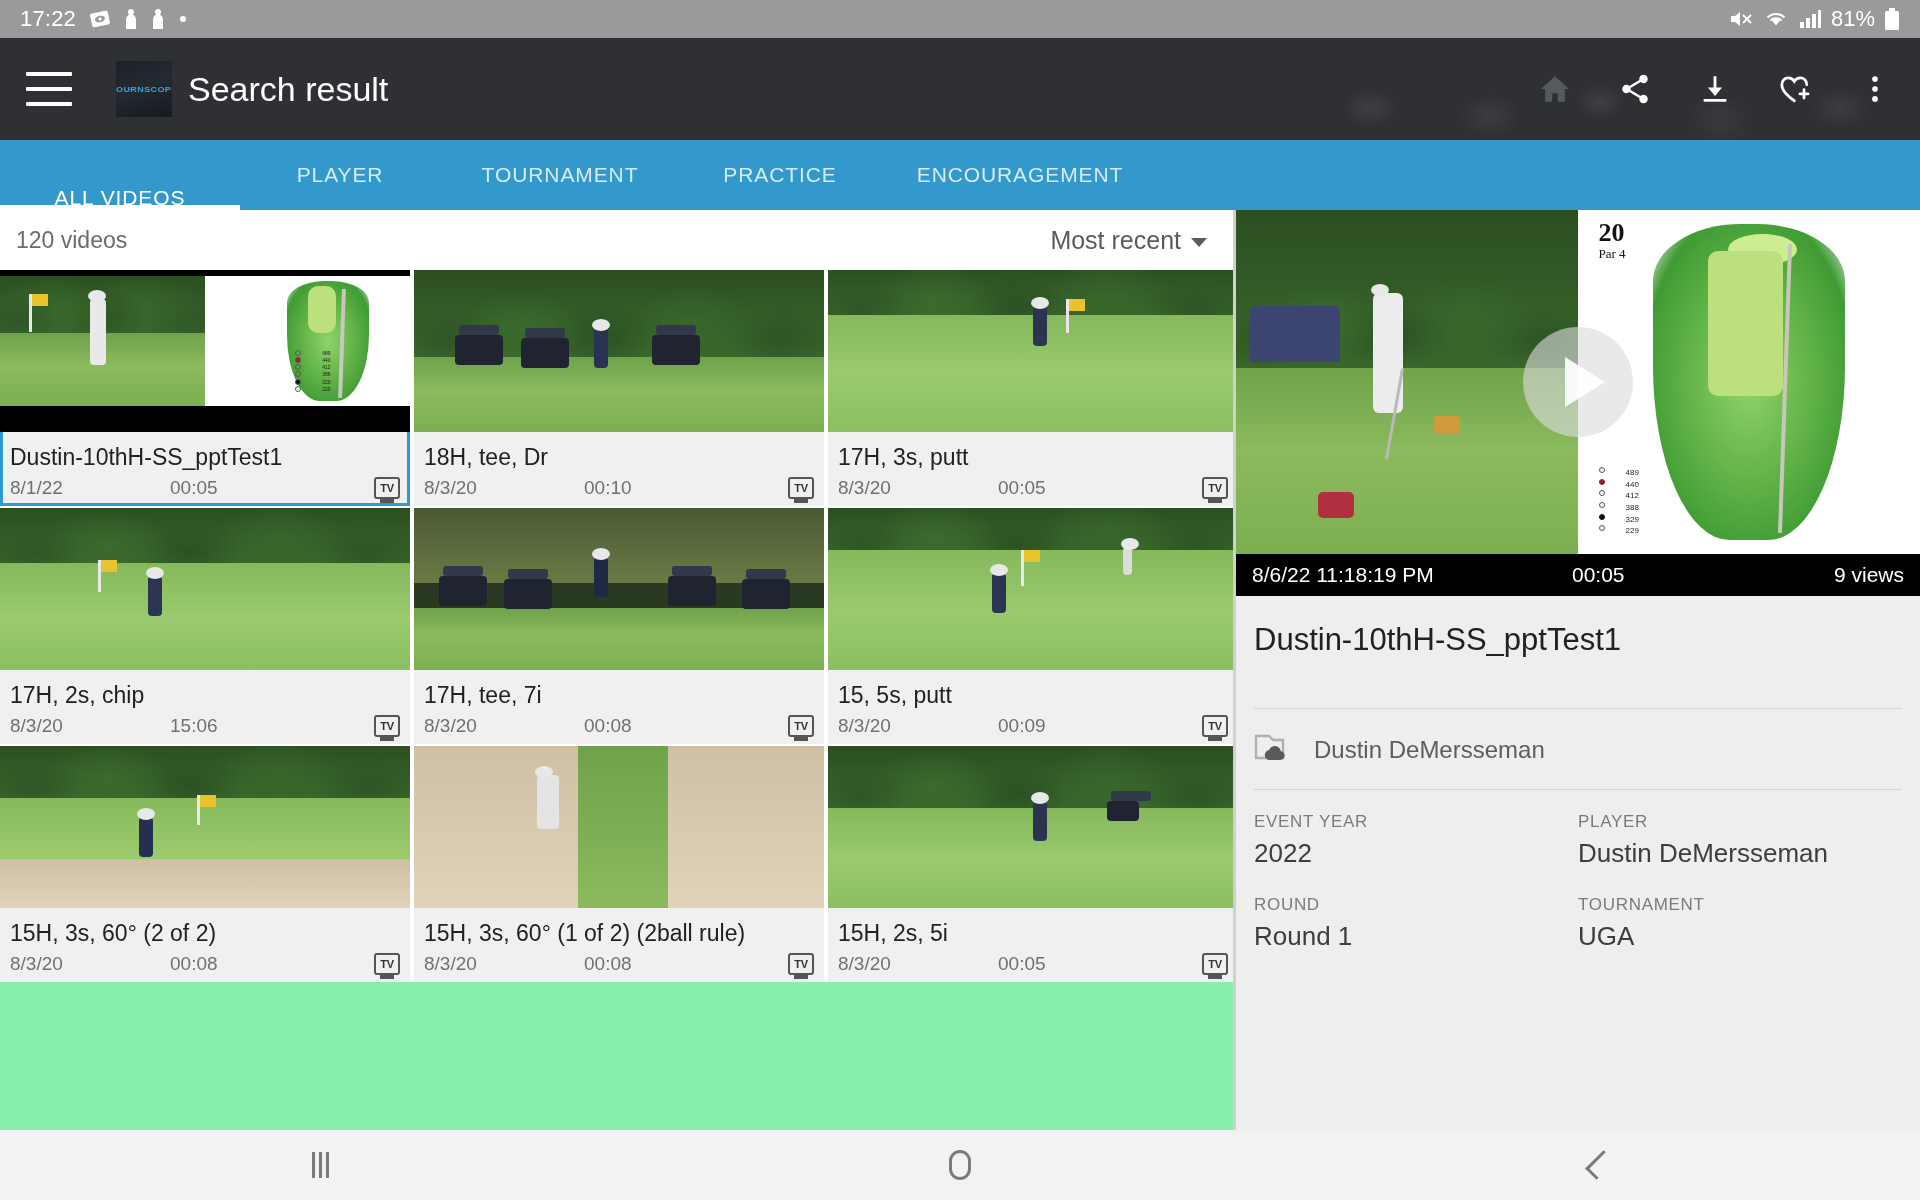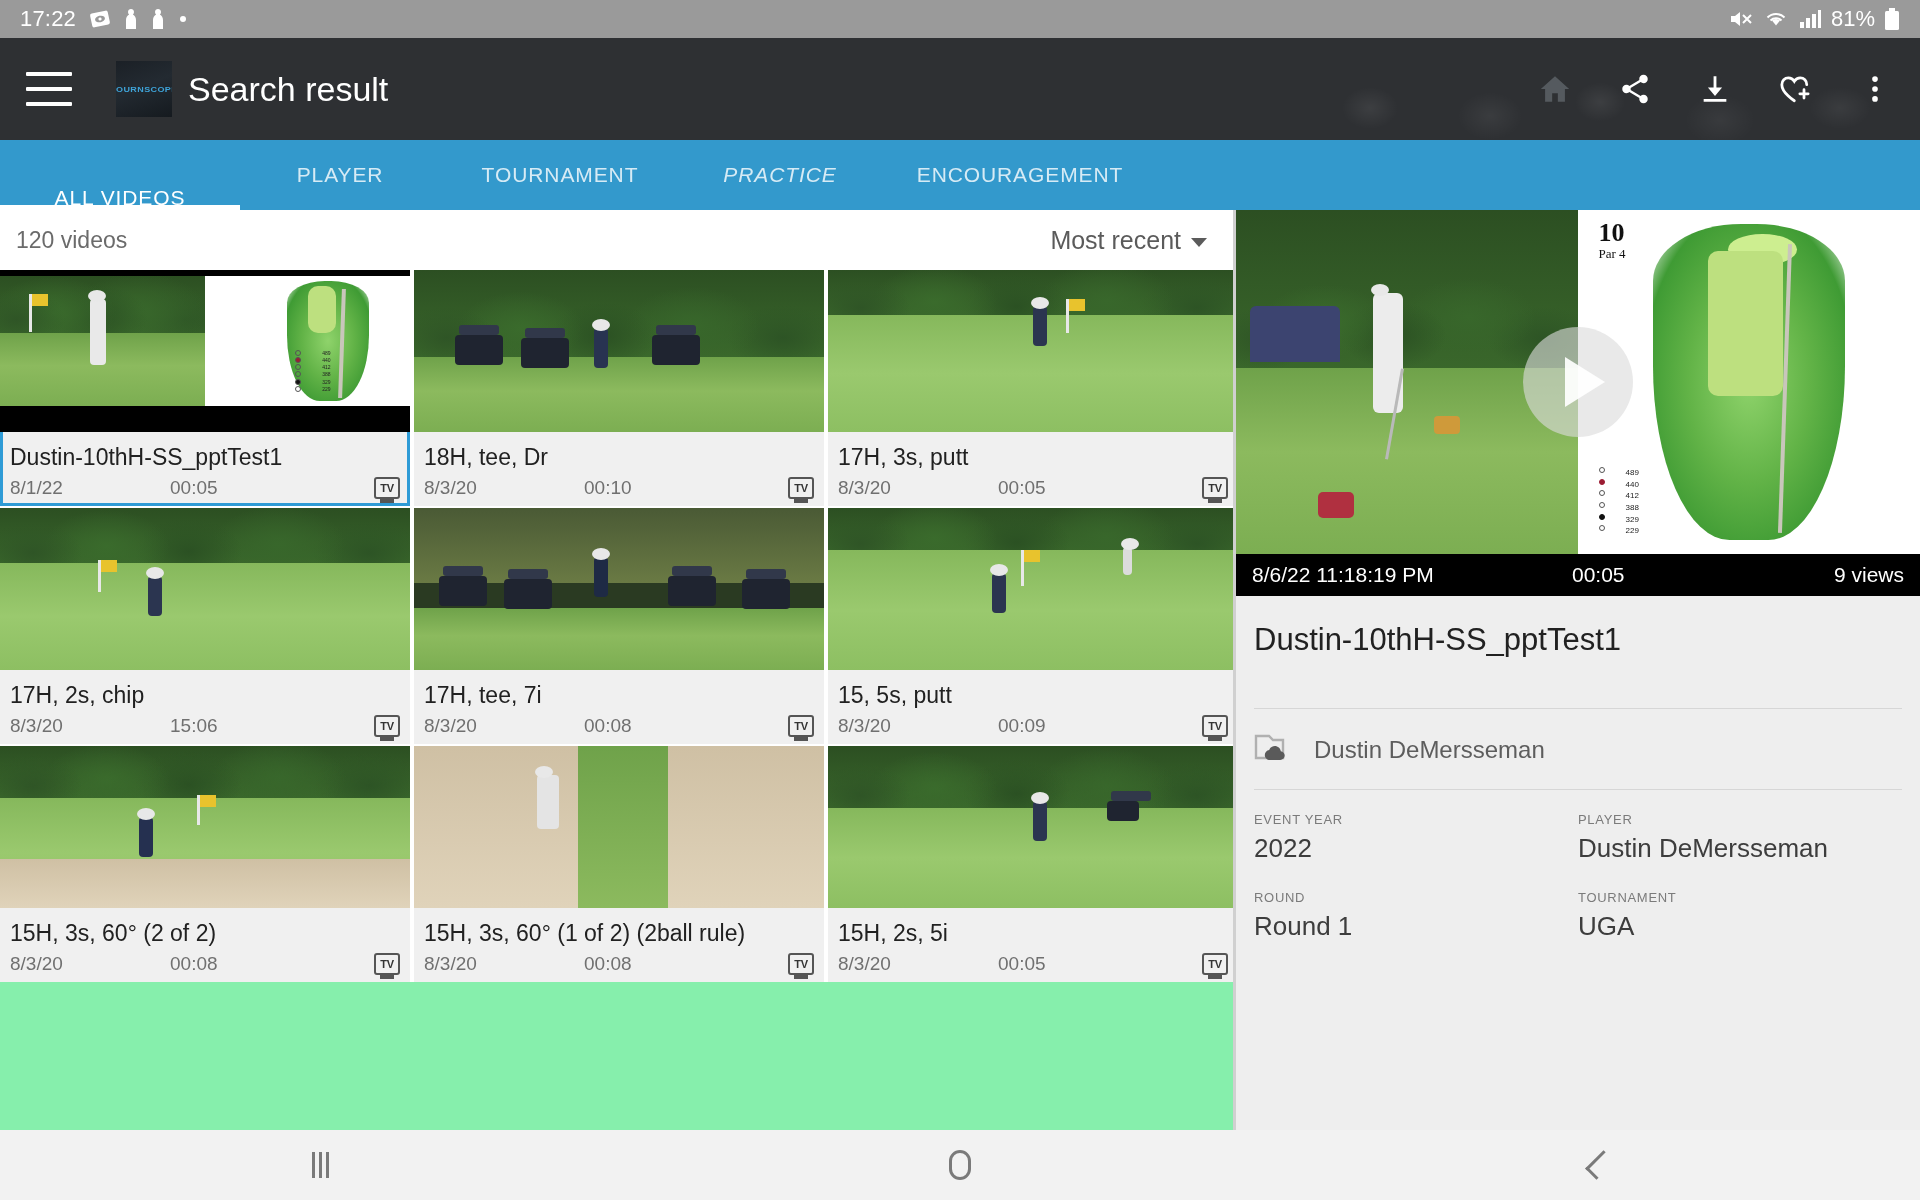--- a/index.html
+++ b/index.html
@@ -72,21 +72,21 @@
     color: rgba(255,255,255,.80); font-size:21px; letter-spacing:.9px;
     cursor:pointer; position:relative; padding: 0 10px;
   }
   .tab.active { color:#ffffff; font-weight:500; }
   .tab.active::after {
     content:""; position:absolute; left:0; right:0; bottom:0; height:5px; background:#ffffff;
   }
   .tab-0 { width: 240px; margin-top: 46px; }
   .tab-1 { width: 200px; }
   .tab-2 { width: 240px; }
-  .tab-3 { width: 200px; font-style: italic; }
+  .tab-3 { width: 200px; }
   .tab-4 { width: 280px; }
 
   
   .main {
     position:absolute; top:210px; left:0; width:1920px; height:920px;
     display:flex; background:#ffffff;
   }
   .left-pane { width: 1233px; height:920px; position:relative; background:#86efac; overflow:hidden; }
   .divider { width:3px; background:#d0d0d0; height:920px; }
   .right-pane { width: 684px; height:920px; background:#eeeeee; position:relative; overflow:hidden; }
@@ -211,21 +211,21 @@
   .player-bar .pb-dur { flex:1; text-align:left; padding-left: 20px; }
   .player-bar .pb-views { margin-left:auto; }
 
   .detail { padding: 26px 18px 0 18px; background:#eeeeee; height: 534px; }
   .detail-title { font-size: 31px; color:#212121; }
   .hrule { height:1px; background:#d6d6d6; margin: 50px 0 0 0; }
   .owner-row { display:flex; align-items:center; gap:18px; padding: 22px 0 20px 0; }
   .owner-name { font-size:24px; color:#5d5d5d; }
   .hrule2 { height:1px; background:#d6d6d6; }
   .meta-grid { display:grid; grid-template-columns: 1fr 1fr; row-gap: 26px; padding-top: 22px; }
-  .meta-label { font-size:13px; color:#7b7b7b; letter-spacing:.7px; margin-bottom:6px; }
+  .meta-label { font-size:17px; color:#7b7b7b; letter-spacing:.7px; margin-bottom:6px; }
   .meta-value { font-size:26px; color:#3d3d3d; }
 
   
   .navbar {
     position:absolute; bottom:0; left:0; width:1920px; height:70px;
     background:#f2f2f2; display:flex; align-items:center; justify-content:space-around;
   }
   .nav-btn { width:120px; height:70px; display:flex; align-items:center; justify-content:center; cursor:pointer; }
   .nav-recents { display:flex; gap:4px; }
   .nav-recents i { display:block; width:3px; height:26px; background:#7a7a7a; }
@@ -590,21 +590,21 @@
             <div style="position:absolute;left:58%;top:60%;width:26px;height:18px;background:#cf9a3a;border-radius:4px;"></div>
           </div>
         </div>
         <div class="vid-right">
           <div class="holemap" style="inset:0;">
             <div class="blob"></div>
             <div class="grn"></div>
             <div class="fw"></div>
             <div class="path"></div>
             <div class="hdr">
-              <div class="num">10</div>
+              <div class="num">20</div>
               <div class="par">Par 4</div>
             </div>
             <div class="legend">
               <div>
                   <i></i>
                   <span>489</span>
                 </div>
               <div>
                   <i style="background:#9b1c33;border-color:#9b1c33"></i>
                   <span>440</span>

